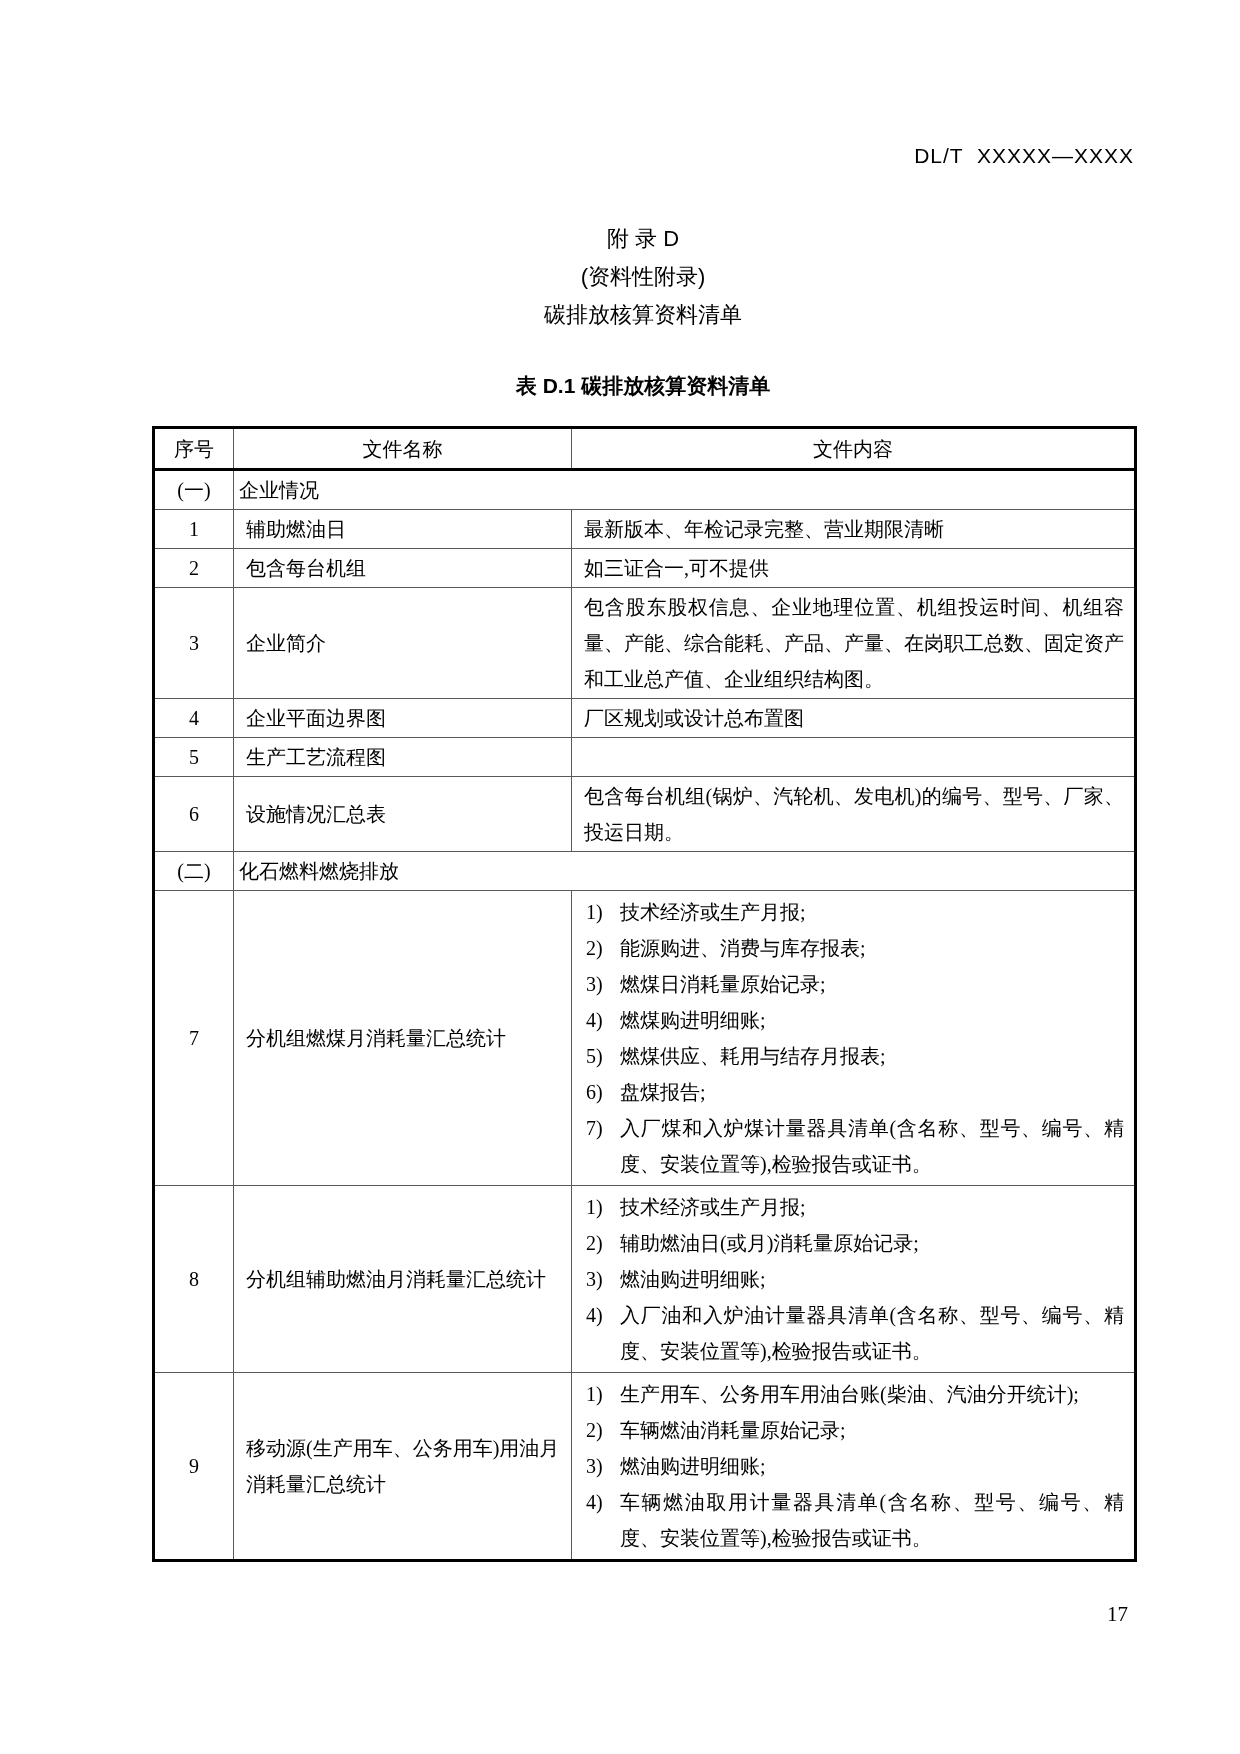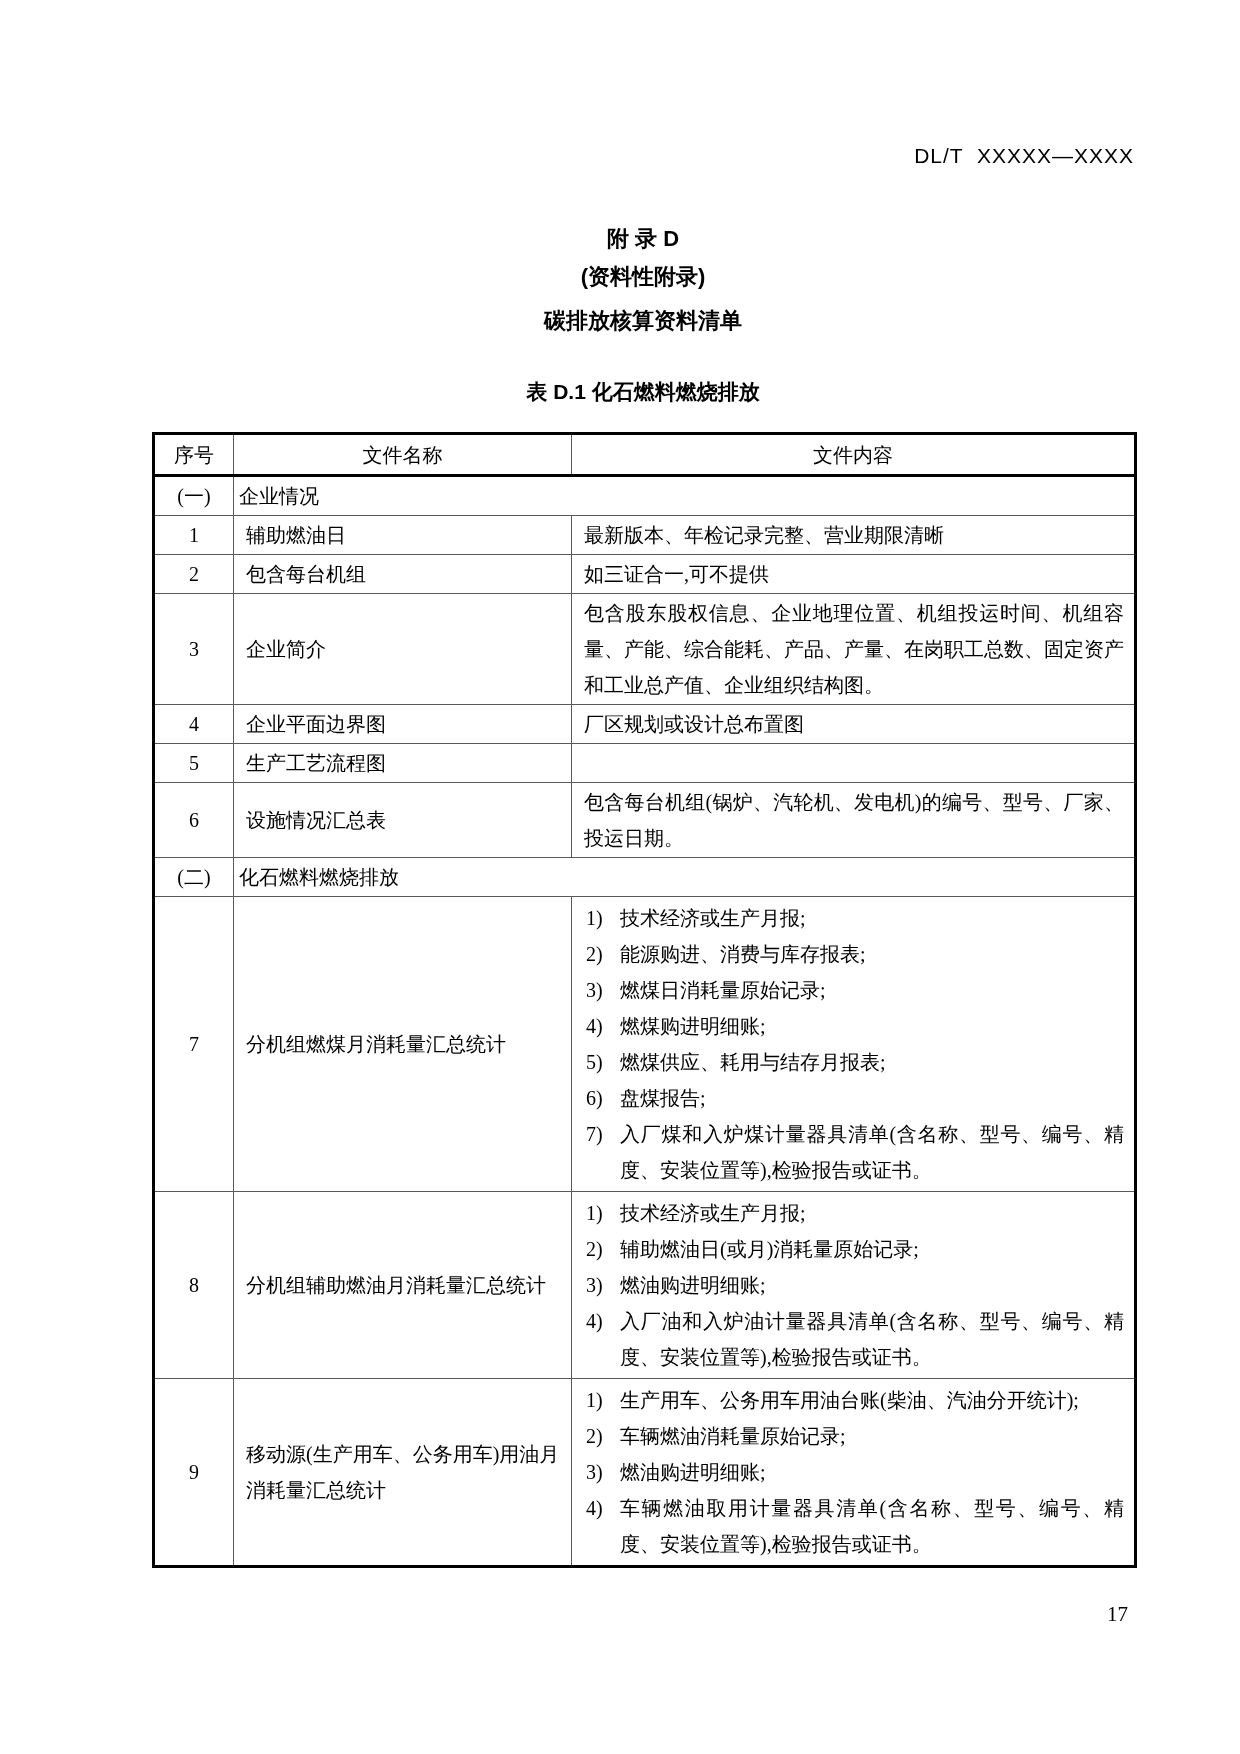--- a/index.html
+++ b/index.html
@@ -13,25 +13,25 @@
 
   .doc-code {
     margin-top: 144px; text-align: right;
     font-family: "Liberation Sans", "DejaVu Sans", sans-serif;
     font-size: 21px; letter-spacing: 1px; white-space: pre;
   }
 
   .title-block {
     text-align: center;
     font-family: "Liberation Sans", "DejaVu Sans", sans-serif;
-    font-weight: bold;
+    font-weight: normal;
   }
   .title-appendix { margin-top: 56px; font-size: 22px; line-height: 30px; }
   .title-sub      { margin-top: 8px;  font-size: 22px; line-height: 30px; }
-  .title-main     { margin-top: 14px;  font-size: 22px; line-height: 30px; }
+  .title-main     { margin-top: 8px;  font-size: 22px; line-height: 30px; }
 
   .table-caption {
     margin-top: 42px; text-align: center;
     font-family: "Liberation Sans", "DejaVu Sans", sans-serif;
     font-weight: bold; font-size: 21px;
   }
 
   table.doc-table {
     margin-top: 26px; width: 982px; table-layout: fixed;
     border-collapse: collapse; border: 3px solid #000;
@@ -71,21 +71,21 @@
 
 <div class="content">
   <div class="doc-code">DL/T  XXXXX—XXXX</div>
 
   <div class="title-block">
     <div class="title-appendix">附 录 D</div>
     <div class="title-sub">(资料性附录)</div>
     <div class="title-main">碳排放核算资料清单</div>
   </div>
 
-  <div class="table-caption">表 D.1 化石燃料燃烧排放</div>
+  <div class="table-caption">表 D.1 碳排放核算资料清单</div>
 
   <table class="doc-table">
     <colgroup>
       <col class="col-no">
       <col class="col-name">
       <col class="col-content">
     </colgroup>
     <thead>
       <tr>
         <th>序号</th>

